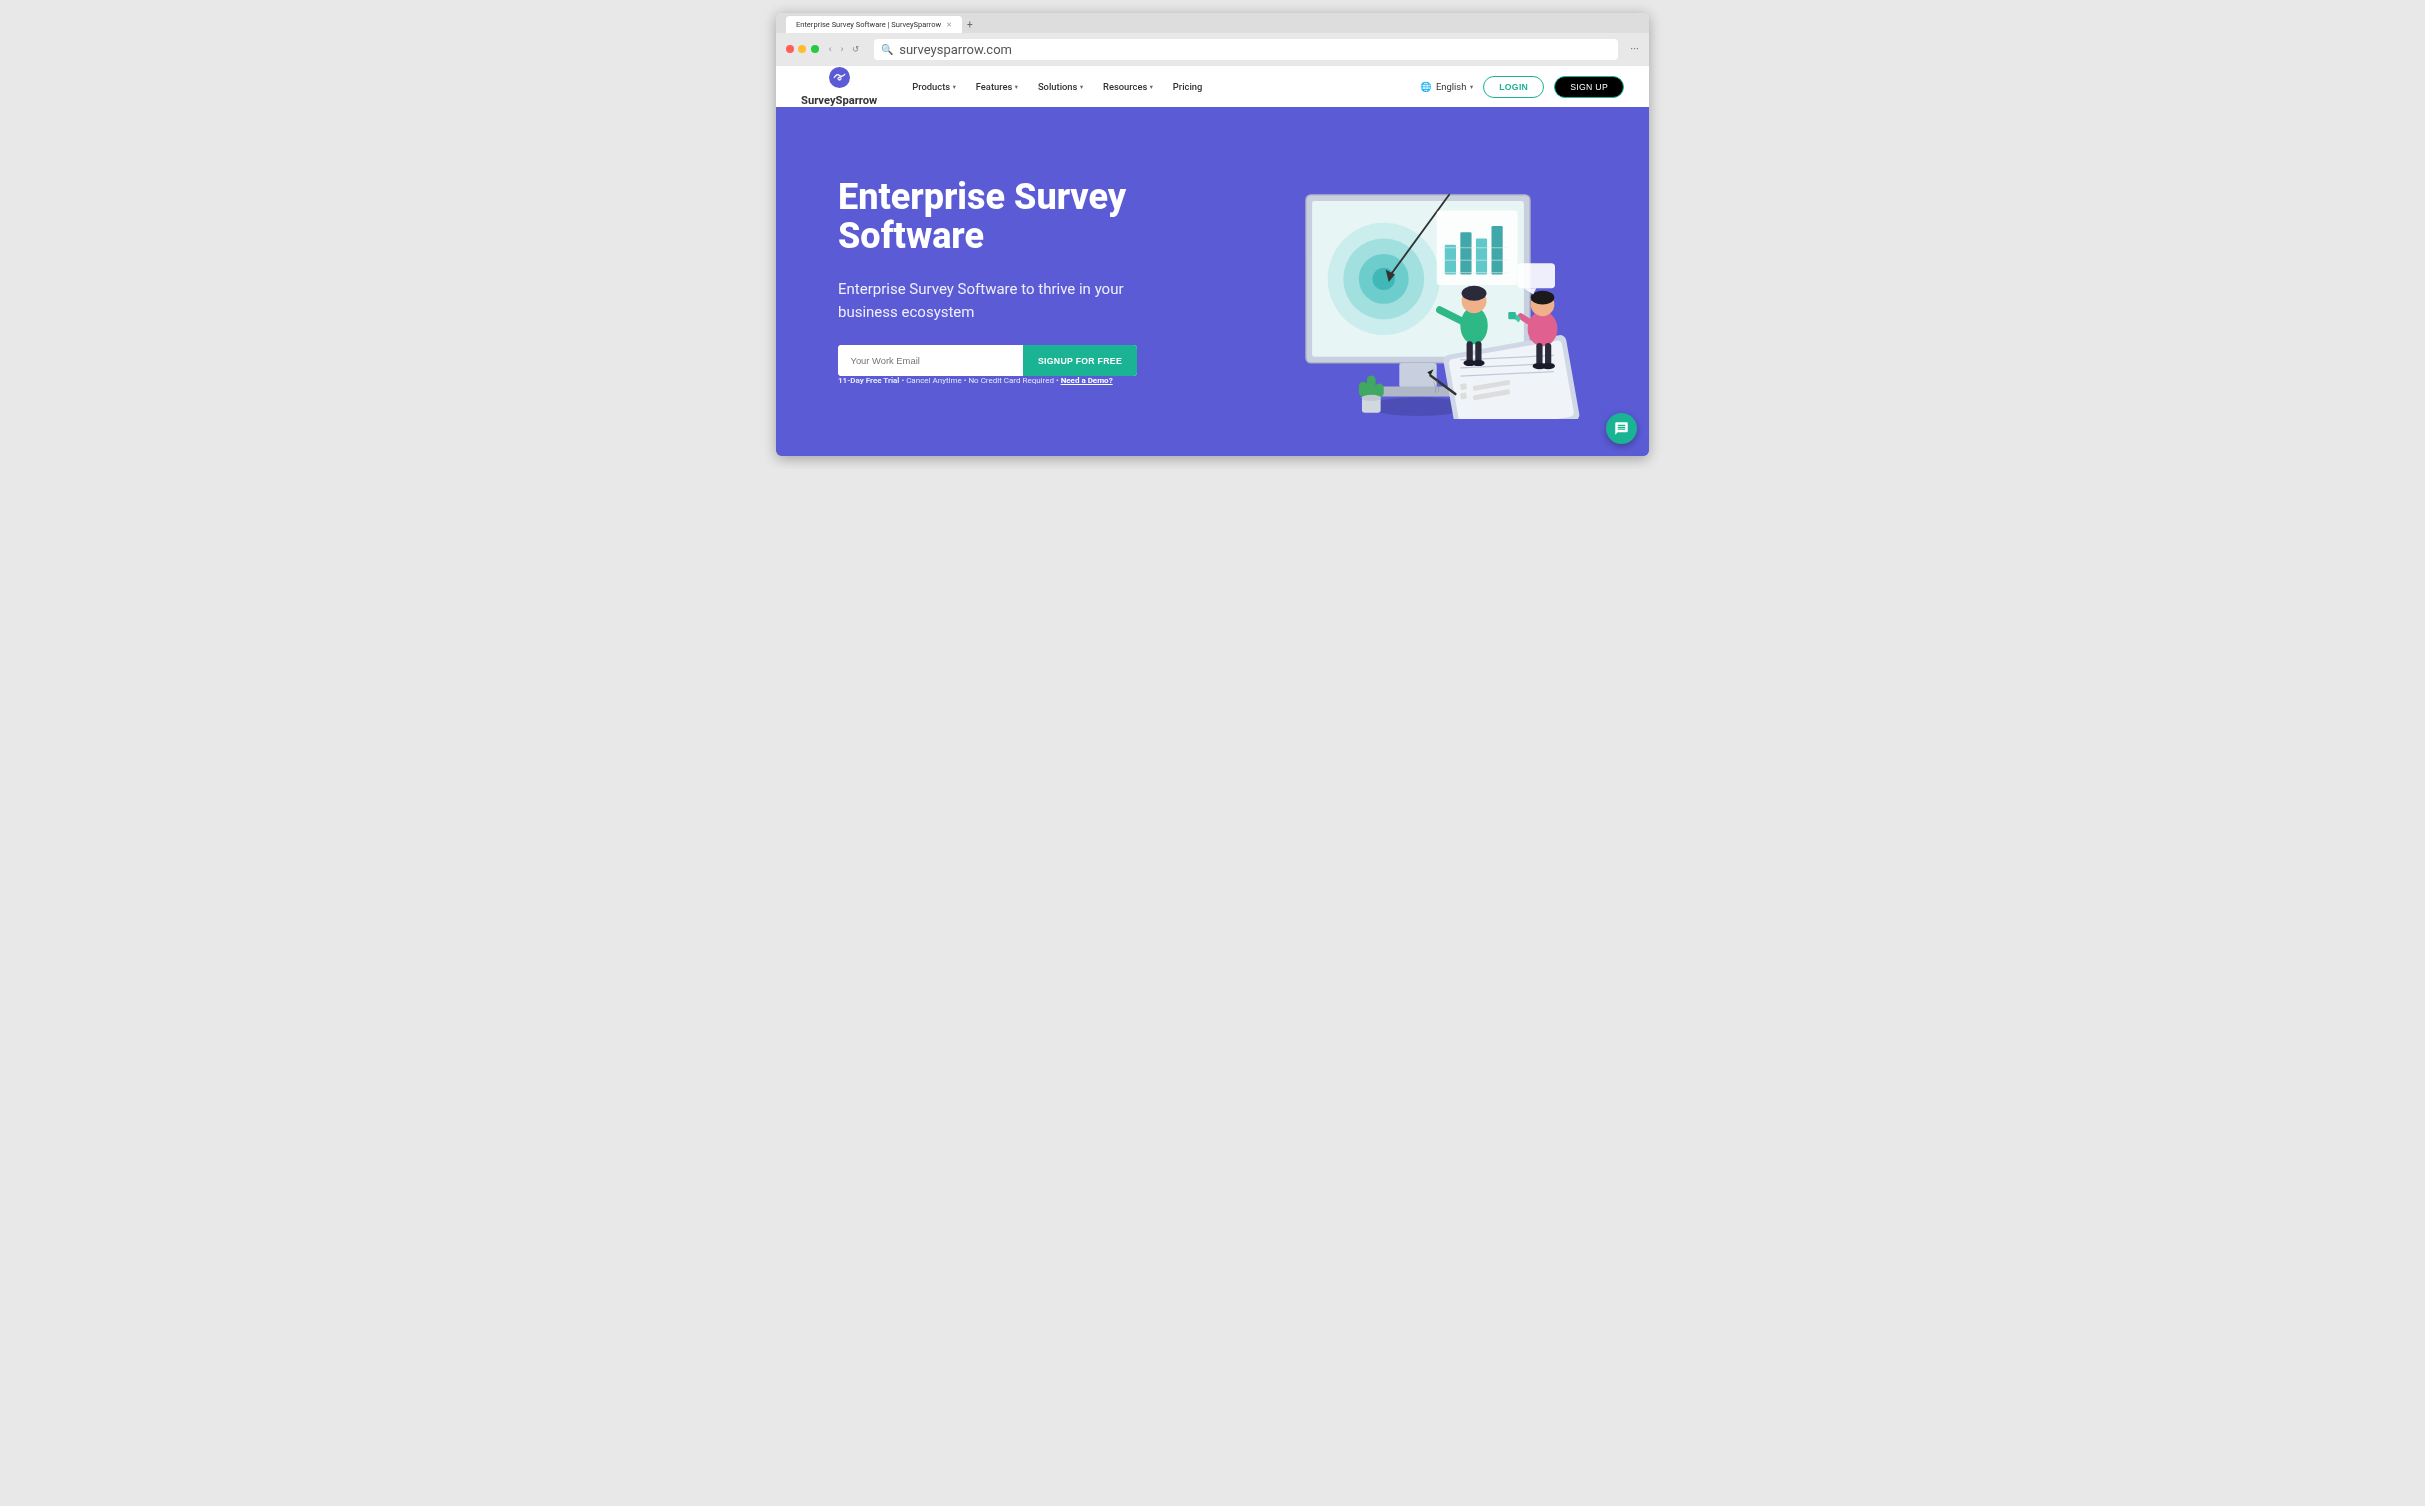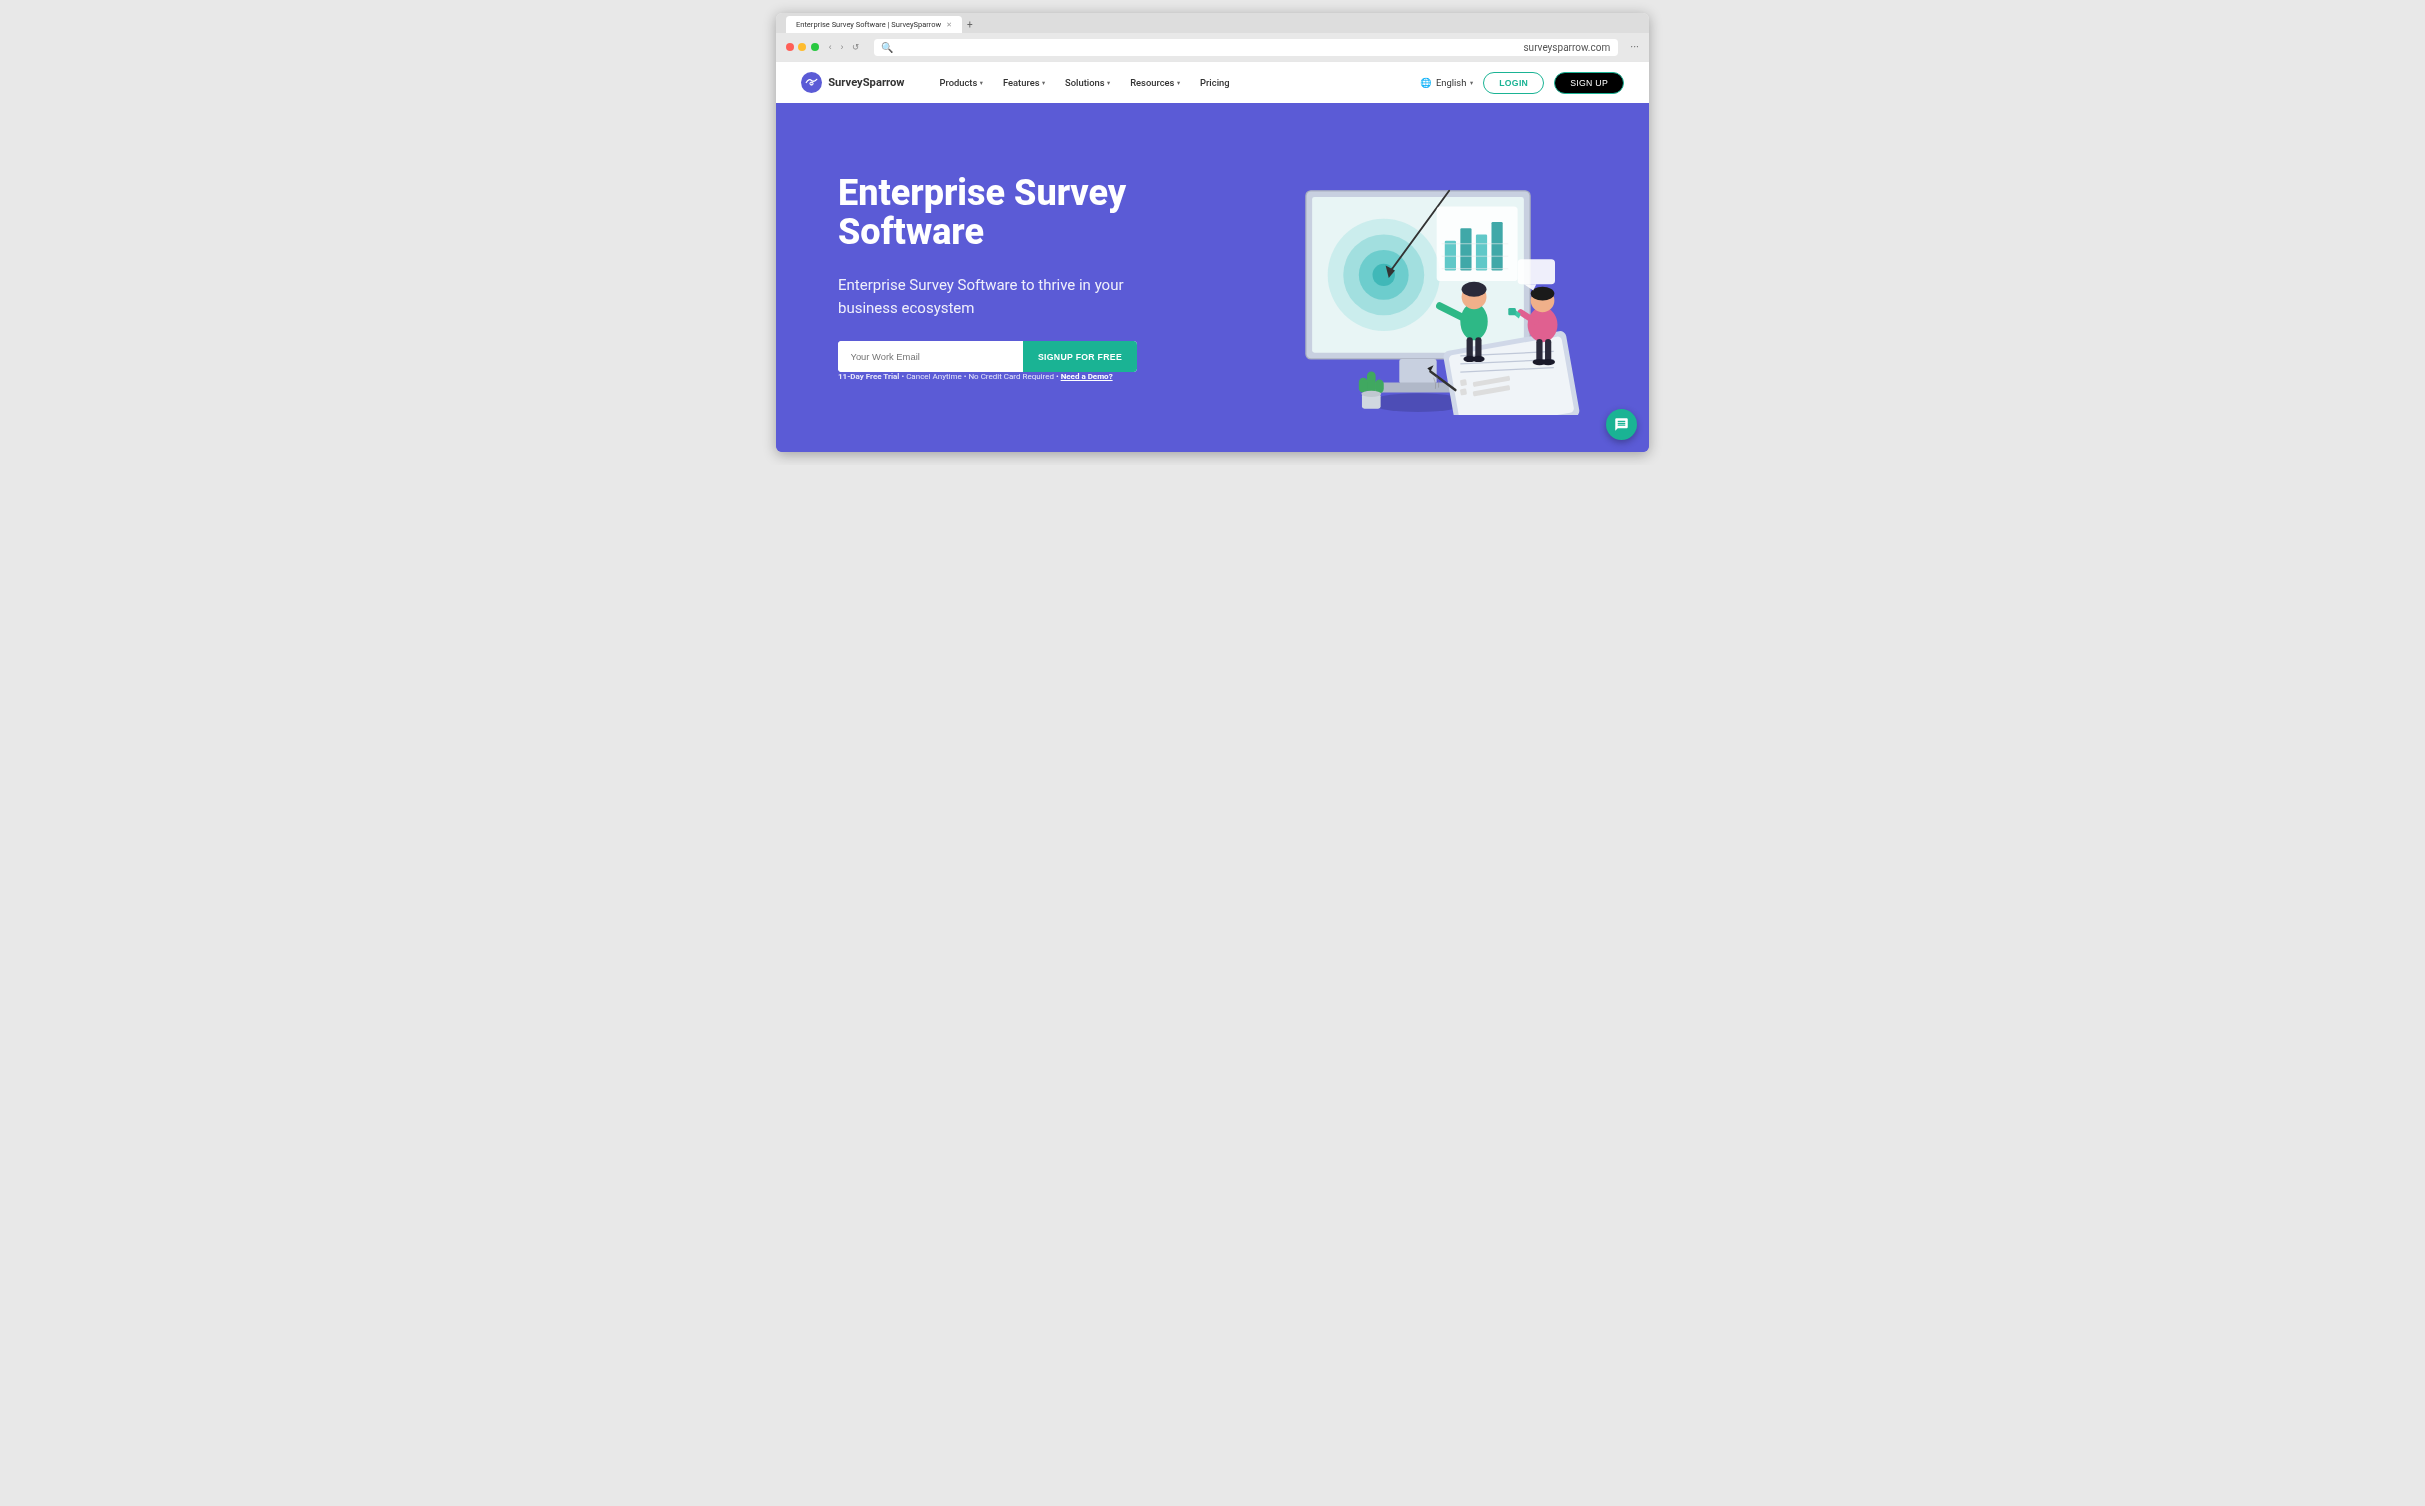--- a/index.html
+++ b/index.html
@@ -58,24 +58,23 @@
     .nav-btn {
       background: none;
       border: none;
       font-size: 8.7px;
       color: #888;
       cursor: pointer;
       padding: 1.2px 2.5px;
     }
 
     .address-text {
-      font-size: 10px;
+      font-size: 13px;
       color: #555;
       flex: 1;
-      text-align: right;
     }
 
     .browser-menu {
       font-size: 11.2px;
       color: #666;
       margin-left: 5px;
     }
 
     .tab-bar {
       background: #ddd;
@@ -117,20 +116,21 @@
 
     .logo {
       display: flex;
       align-items: center;
       gap: 6.2px;
       text-decoration: none;
       color: #333;
       font-weight: 700;
       font-size: 11.2px;
       margin-right: 25px;
+      flex-direction: column;
     }
 
     .logo-icon {
       width: 21px;
       height: 21px;
     }
 
     .nav-links {
       display: flex;
       align-items: center;

